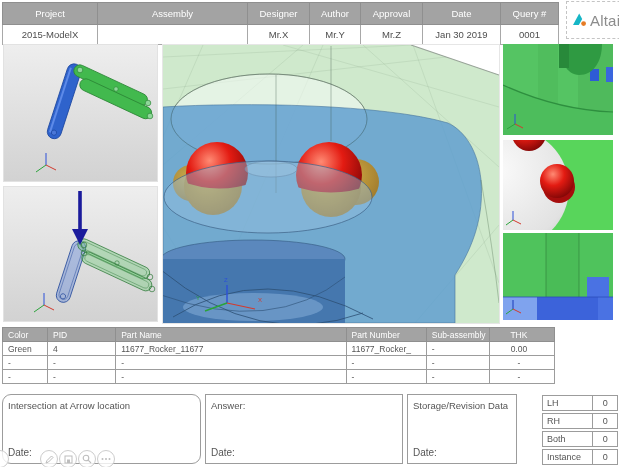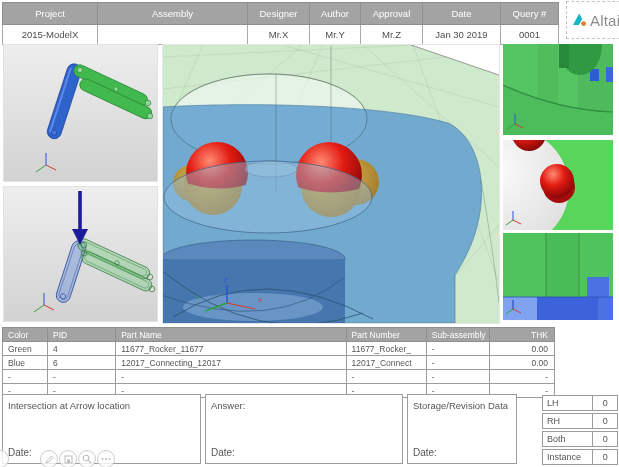--- a/index.html
+++ b/index.html
@@ -26,27 +26,27 @@
   #vp-r1{left:503px;top:44px;width:110px;height:91px;}
   #vp-r2{left:503px;top:140px;width:110px;height:90px;}
   #vp-r3{left:503px;top:233px;width:110px;height:87px;}
 
   
   #parts{position:absolute;left:2px;top:327px;border-collapse:collapse;table-layout:fixed;width:553px;}
   #parts th{background:#a3a3a3;color:#fff;font-weight:normal;font-size:8.5px;height:13px;
             border:1px solid #8f8f8f;text-align:left;padding:0 8px 0 5px;overflow:hidden;white-space:nowrap;}
   #parts td{background:#fff;color:#555;font-size:8.5px;height:13px;border:1px solid #9c9c9c;
             text-align:left;padding:0 0 0 5px;overflow:hidden;white-space:nowrap;}
-  #parts th.thk,#parts td.thk{text-align:right;padding:0 6px 0 0;}
+  #parts th.thk,#parts td.thk{text-align:center;padding:0 6px 0 0;}
 
   
   .note{position:absolute;top:394px;height:70px;border:1px solid #9c9c9c;background:#fff;box-sizing:border-box;}
   .note .lbl{position:absolute;left:5px;top:5px;font-size:9.5px;color:#555;}
   .note .date{position:absolute;left:5px;bottom:5px;font-size:10px;color:#555;}
-  #note1{left:2px;width:199px;}
+  #note1{left:2px;width:199px;border-radius:9px;}
   #note2{left:205px;width:198px;}
   #note3{left:407px;width:110px;}
 
   
   #mini{position:absolute;left:542px;top:395px;width:76px;}
   .mini-row{display:flex;margin-bottom:2px;}
   .mini-row .ml{width:46px;height:14px;border:1px solid #9c9c9c;font-size:9px;line-height:14px;
                 padding-left:4px;background:#fff;color:#555;}
   .mini-row .mv{width:24px;height:14px;border:1px solid #9c9c9c;border-left:none;font-size:9px;
                 line-height:14px;text-align:center;background:#fff;color:#555;}
@@ -328,28 +328,20 @@
     </tr>
     <tr>
       <td>Green</td>
       <td>4</td>
       <td>11677_Rocker_11677</td>
       <td>11677_Rocker_</td>
       <td>-</td>
       <td class="thk">0.00</td>
     </tr>
     <tr>
-      <td>Blue</td>
-      <td>6</td>
-      <td>12017_Connecting_12017</td>
-      <td>12017_Connect</td>
-      <td>-</td>
-      <td class="thk">0.00</td>
-    </tr>
-    <tr>
       <td>-</td>
       <td>-</td>
       <td>-</td>
       <td>-</td>
       <td>-</td>
       <td class="thk">-</td>
     </tr>
     <tr>
       <td>-</td>
       <td>-</td>

